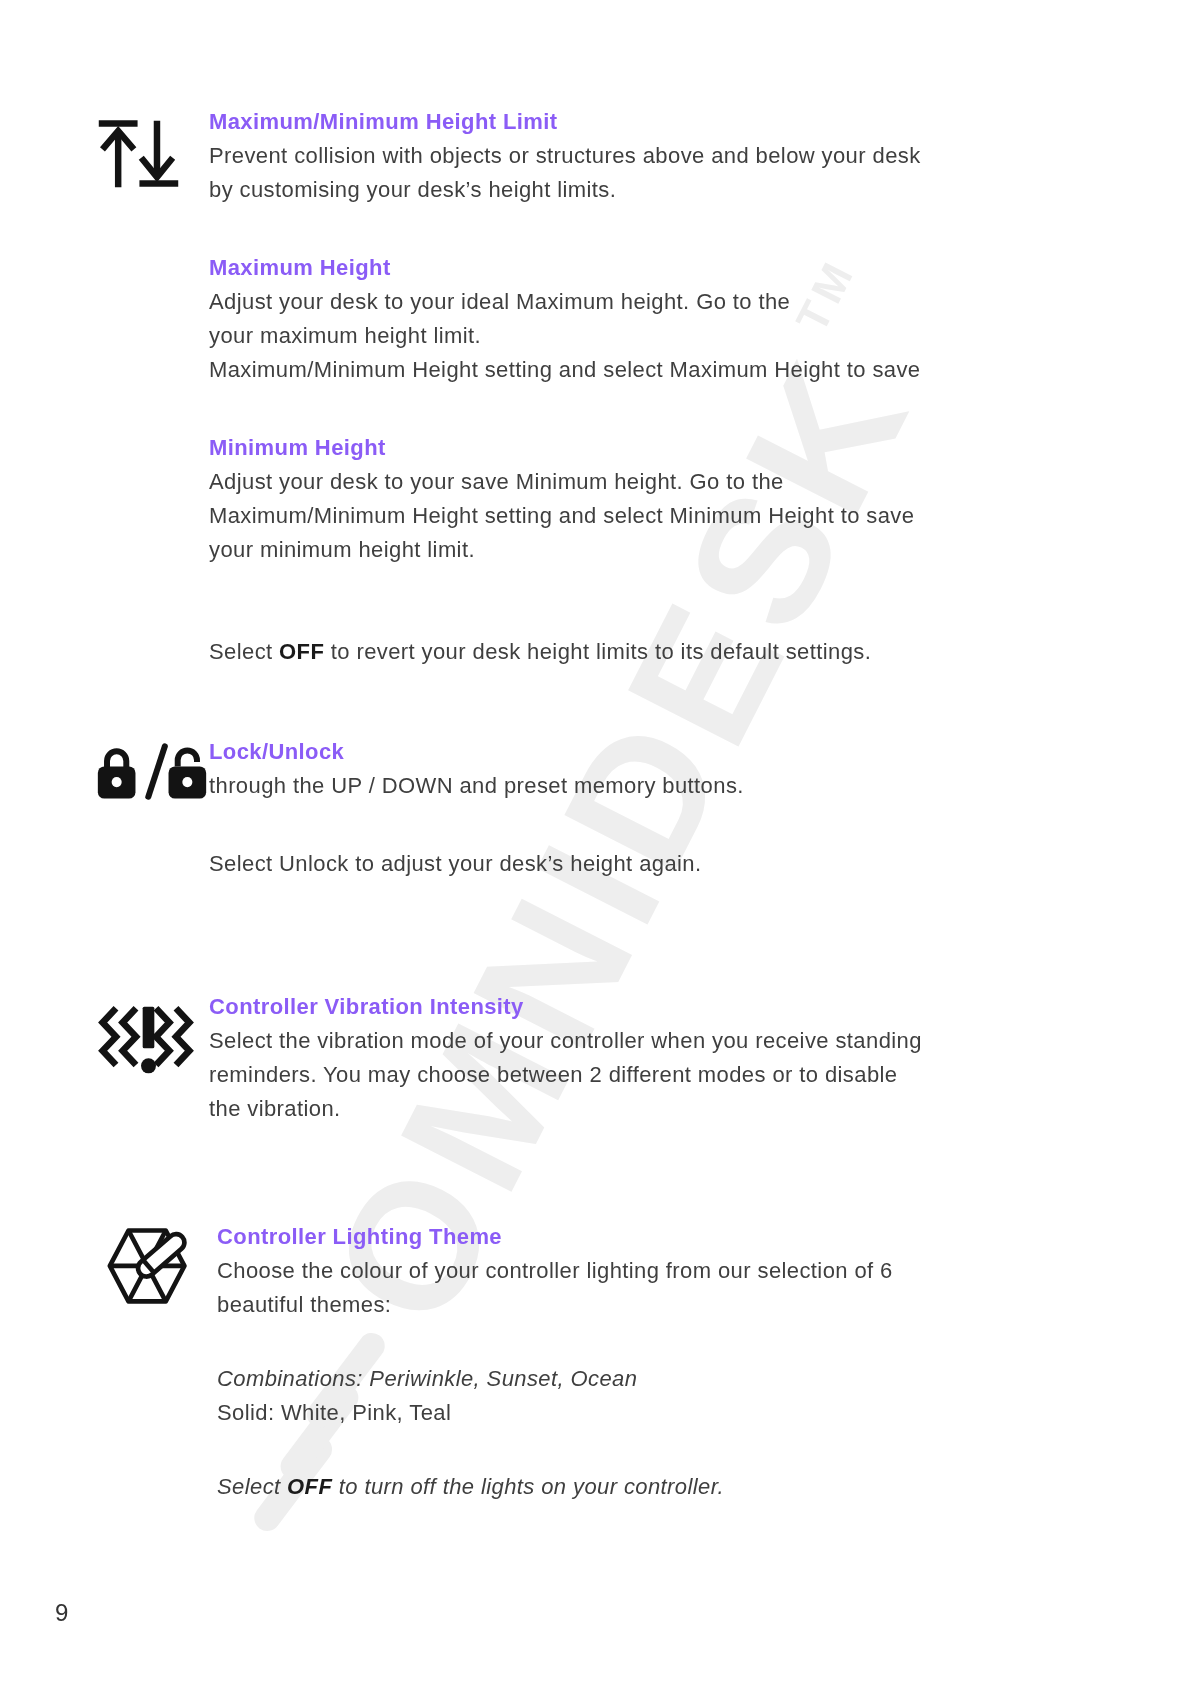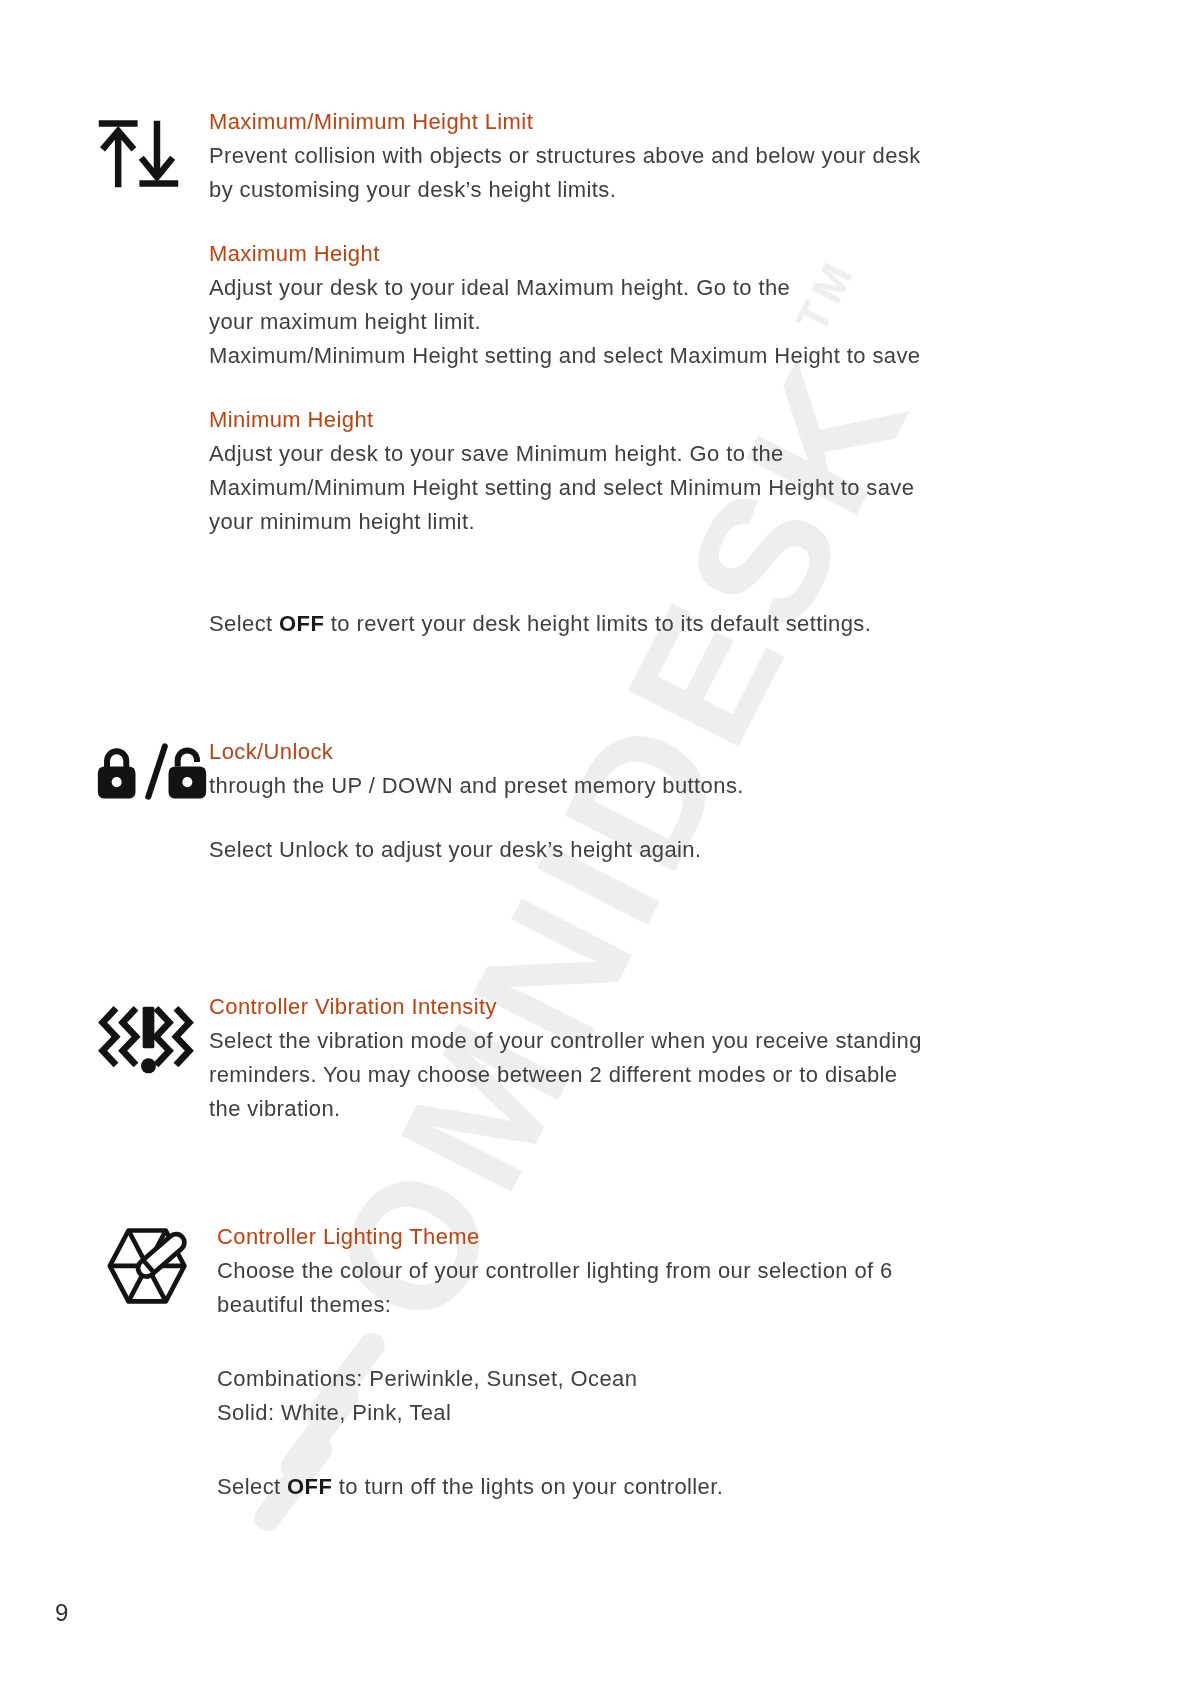--- a/index.html
+++ b/index.html
@@ -57,28 +57,28 @@
   .text-col{
     flex:1;
     font-size:22px;
     line-height:34px;
     letter-spacing:0.4px;
     color:#3f3f3f;
   }
   .hd{
     font-size:22px;
     line-height:34px;
-    font-weight:400;
-    color:#c2410c;
+    font-weight:700;
+    color:#8b5cf6;
     margin:0;
   }
   .ln{white-space:nowrap;}
-  .gap-1{margin-top:30px;}
+  .gap-1{margin-top:44px;}
   .gap-2{margin-top:68px;}
-  .gap-40{margin-top:40px;}
+  .gap-40{margin-top:40px;font-style:italic;}
   .ln b{font-weight:700;color:#1a1a1a;}
   .icon-col svg{display:block;}
   
   .page-number{
     position:absolute;
     left:55px; top:1596px;
     z-index:1;
     font-size:24px;
     line-height:34px;
     color:#333333;

